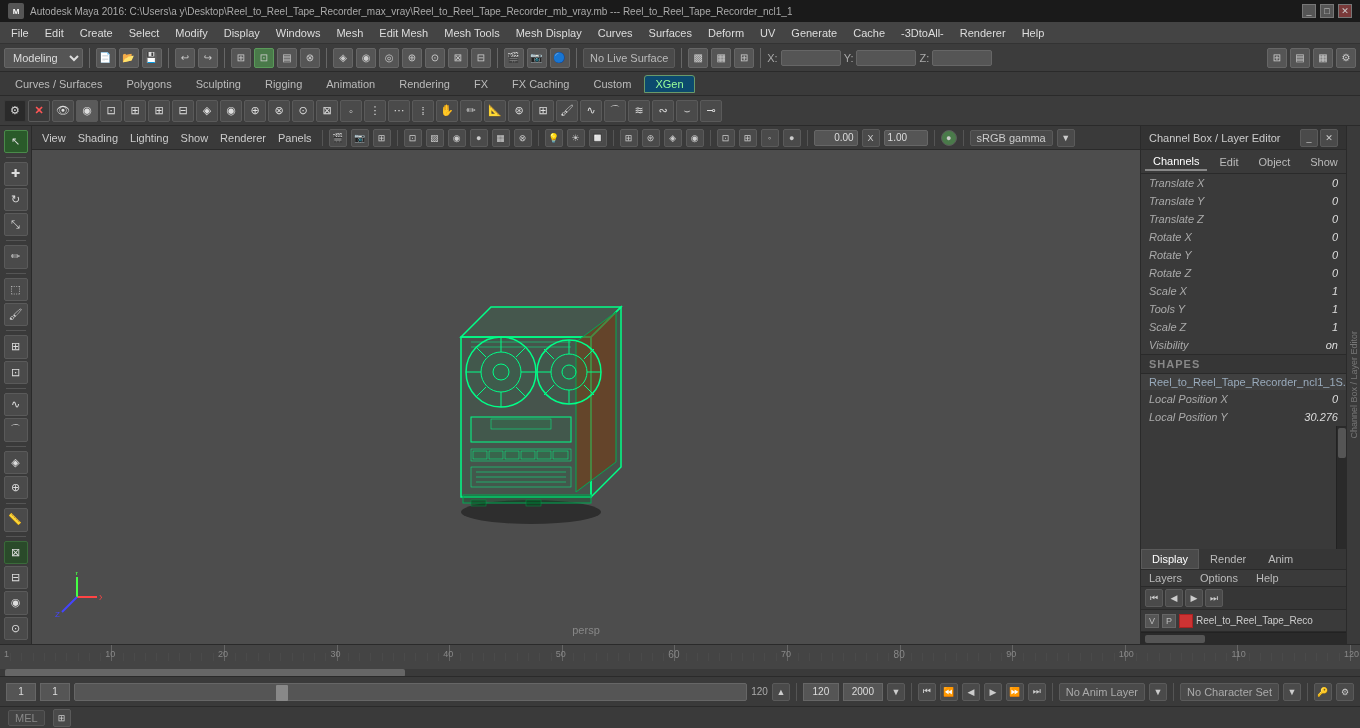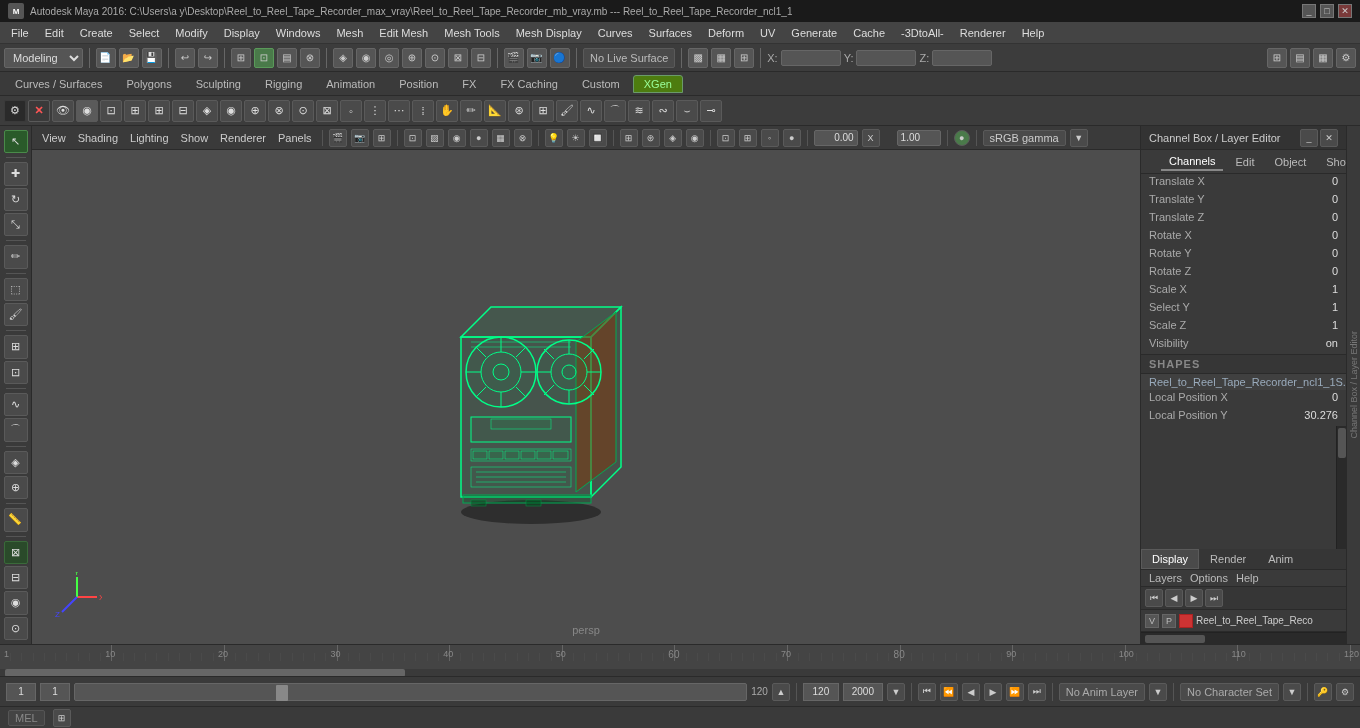--- a/index.html
+++ b/index.html
@@ -120,21 +120,21 @@
     }
     .mod-tab {
       padding: 2px 10px;
       font-size: 11px;
       color: #bbb;
       cursor: pointer;
       border-radius: 3px 3px 0 0;
       border: 1px solid transparent;
     }
     .mod-tab.highlight {
-      background: #4d7c0f;
+      background: #0c4a6e;
       border-color: #6a9a6a;
       color: #9aff9a;
     }
 
     
     #icontoolbar {
       height: 30px;
       background: #3c3c3c;
       display: flex;
       align-items: center;
@@ -263,42 +263,43 @@
       justify-content: space-between;
       padding: 0 8px;
       border-bottom: 1px solid #2a2a2a;
       font-size: 11px; color: #ccc;
     }
     #rightpanel-tabs {
       height: 24px;
       background: #3a3a3a;
       display: flex;
       align-items: center;
-      padding: 0 20px;
+      padding: 0 4px;
       gap: 4px;
       border-bottom: 1px solid #2a2a2a;
       text-align: center;
     }
     .rp-tab {
       padding: 2px 8px;
       font-size: 11px; color: #bbb; cursor: pointer;
     }
     .rp-tab.active { color: #fff; border-bottom: 2px solid #888; }
     #object-name {
       padding: 4px 8px;
       font-size: 11px; color: #ddd;
       background: #3a3a3a;
       border-bottom: 1px solid #2a2a2a;
     }
     .attr-row {
       display: flex;
       justify-content: space-between;
-      align-items: flex-start;
+      align-items: center;
       padding: 1px 8px;
       height: 18px;
+      font-style: italic;
     }
     .attr-label {
       font-size: 11px; color: #aaa;
     }
     .attr-value {
       font-size: 11px; color: #ddd;
       text-align: right;
     }
     .section-header {
       padding: 3px 8px;
@@ -327,21 +328,21 @@
       border: 1px solid transparent;
     }
     .dt-tab.active {
       background: #4a4a4a;
       border-color: #5a5a5a;
       color: #fff;
     }
     #layer-sub-tabs {
       display: flex;
       padding: 2px 8px;
-      gap: 8px;
+      gap: 18px;
       border-bottom: 1px solid #2a2a2a;
       background: #3a3a3a;
     }
     .lst-tab {
       font-size: 11px; color: #bbb; cursor: pointer;
     }
     #layer-row {
       display: flex;
       align-items: center;
       padding: 2px 4px;
@@ -578,21 +579,21 @@
     <div class="tb-btn">▦</div>
     <div class="tb-btn">⚙</div>
   </div>
 
   <div id="moduletabs">
     <div class="mod-tab">Curves / Surfaces</div>
     <div class="mod-tab">Polygons</div>
     <div class="mod-tab">Sculpting</div>
     <div class="mod-tab">Rigging</div>
     <div class="mod-tab">Animation</div>
-    <div class="mod-tab">Position</div>
+    <div class="mod-tab">Rendering</div>
     <div class="mod-tab">FX</div>
     <div class="mod-tab">FX Caching</div>
     <div class="mod-tab">Custom</div>
     <div class="mod-tab highlight">XGen</div>
   </div>
 
   <div id="icontoolbar">
     <div class="ico-btn" style="background:#2a2a2a;border-color:#3a3a3a;">⚙</div>
     <div class="ico-btn" style="background:#3a3a3a;color:#ff5555;font-weight:bold;">✕</div>
     <div class="ico-btn">👁</div>
@@ -690,21 +691,21 @@
         <div class="vp-sep"></div>
 
         <div class="vp-btn">⊡</div>
         <div class="vp-btn">⊞</div>
         <div class="vp-btn">◦</div>
         <div class="vp-btn">●</div>
         <div class="vp-sep"></div>
 
         <input class="vp-input" value="0.00" style="width: 44px; text-align: right;">
         <div class="vp-btn">X</div>
-        <input class="vp-input" value="1.00" style="width: 44px; margin-left: 13px;">
+        <input class="vp-input" value="1.00" style="width: 44px;">
         <div class="vp-sep"></div>
         <div class="vp-btn" style="width:16px;height:16px;border-radius:50%;background:#4a7a4a;">●</div>
         <div class="vp-sep"></div>
         <div class="vp-color-label">sRGB gamma</div>
         <div class="vp-btn">▼</div>
       </div>
 
       <div id="viewport-canvas">
 
         <svg id="model-svg" width="220" height="280" viewBox="0 0 220 280">
@@ -829,21 +830,21 @@
           </div>
           <div class="attr-row">
             <span class="attr-label">Rotate Z</span>
             <span class="attr-value">0</span>
           </div>
           <div class="attr-row">
             <span class="attr-label">Scale X</span>
             <span class="attr-value">1</span>
           </div>
           <div class="attr-row">
-            <span class="attr-label">Select Y</span>
+            <span class="attr-label">Tools Y</span>
             <span class="attr-value">1</span>
           </div>
           <div class="attr-row">
             <span class="attr-label">Scale Z</span>
             <span class="attr-value">1</span>
           </div>
           <div class="attr-row">
             <span class="attr-label">Visibility</span>
             <span class="attr-value">on</span>
           </div>

